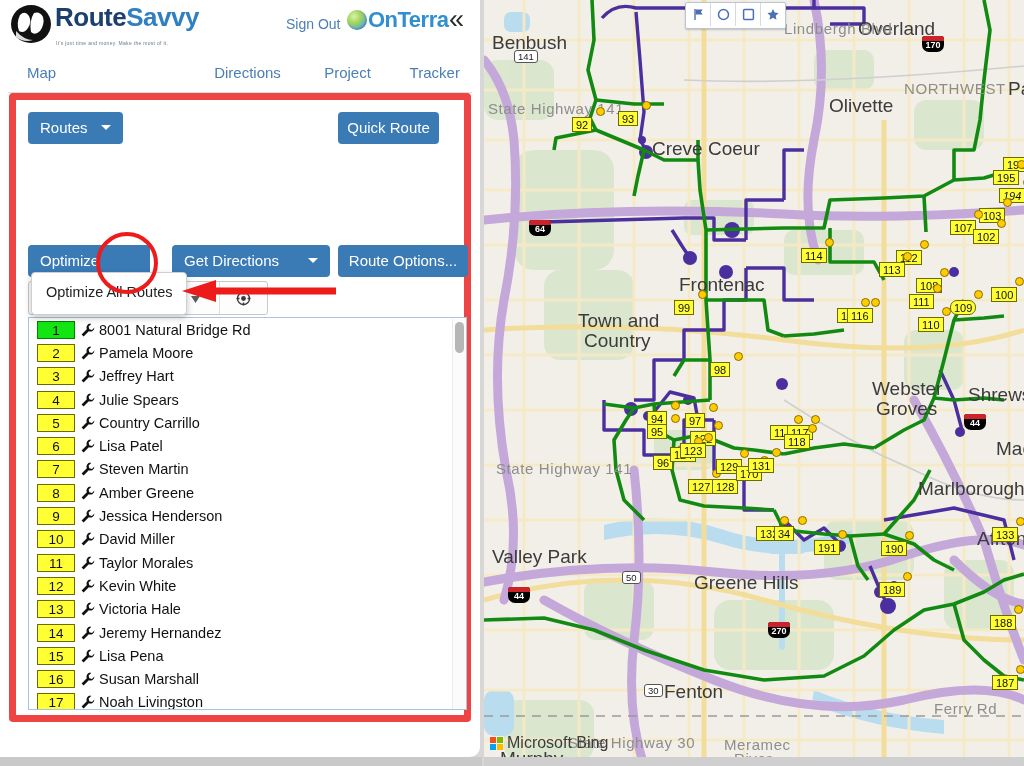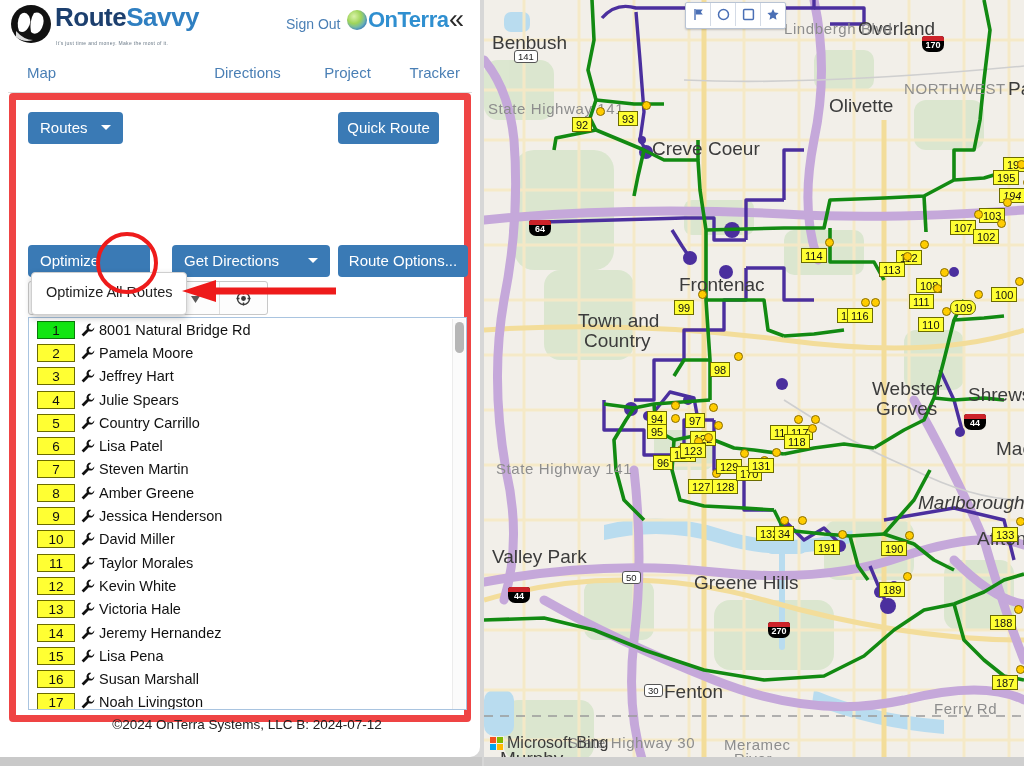--- a/index.html
+++ b/index.html
@@ -391,21 +391,20 @@
               </svg>
             </div>
             <div class="stop-name">Noah Livingston</div>
           </div>
         </div>
       <div id="list-scrollbar">
         <div id="list-scroll-thumb"></div>
       </div>
     </div>
 
-    <div id="footer-copy">©2024 OnTerra Systems, LLC B: 2024-07-12</div>
   </div>
 
   <div id="optimize-menu">
     <div class="item">Optimize All Routes</div>
   </div>
 
   <div id="ann-circle"></div>
   <svg id="ann-arrow" viewBox="0 0 154 22">
     <rect x="30" y="7.5" width="124" height="7" fill="#ee1b1b"></rect>
     <path d="M0 11 L34 0 L34 22 Z" fill="#ee1b1b"></path>
@@ -575,21 +574,21 @@
       <div class="map-label big" style="left: 345px; top: 95px;">Olivette</div>
       <div class="map-label small" style="left: 420px; top: 80px;">NORTHWEST</div>
       <div class="map-label big" style="left: 524px; top: 78px;">Pa</div>
       <div class="map-label big" style="left: 195px; top: 242px; margin-top: 32px;">Frontenac</div>
       <div class="map-label big" style="left: 94px; top: 310px;">Town and</div>
       <div class="map-label big" style="left: 100px; top: 330px;">Country</div>
       <div class="map-label big" style="left: 388px; top: 378px;">Webster</div>
       <div class="map-label big" style="left: 392px; top: 398px;">Groves</div>
       <div class="map-label big" style="left: 484px; top: 384px;">Shrewsbu</div>
       <div class="map-label big" style="left: 512px; top: 438px;">Mac</div>
-      <div class="map-label big" style="left: 434px; top: 492px; font-style: italic;">Marlborough</div>
+      <div class="map-label big" style="left: 434px; top: 478px;">Marlborough</div>
       <div class="map-label big" style="left: 493px; top: 528px;">Affton</div>
       <div class="map-label big" style="left: 8px; top: 546px;">Valley Park</div>
       <div class="map-label big" style="left: 210px; top: 572px;">Greene Hills</div>
       <div class="map-label big" style="left: 180px; top: 681px;">Fenton</div>
       <div class="map-label big" style="left: 16px; top: 748px;">Murphy</div>
       <div class="map-label small" style="left: 240px; top: 736px;">Meramec</div>
       <div class="map-label small" style="left: 250px; top: 750px;">River</div>
       <div class="map-label small" style="left: 4px; top: 100px;">State Highway 141</div>
       <div class="map-label small" style="left: 300px; top: 20px;">Lindbergh Blvd</div>
       <div class="map-label small" style="left: 12px; top: 460px;">State Highway 141</div>

